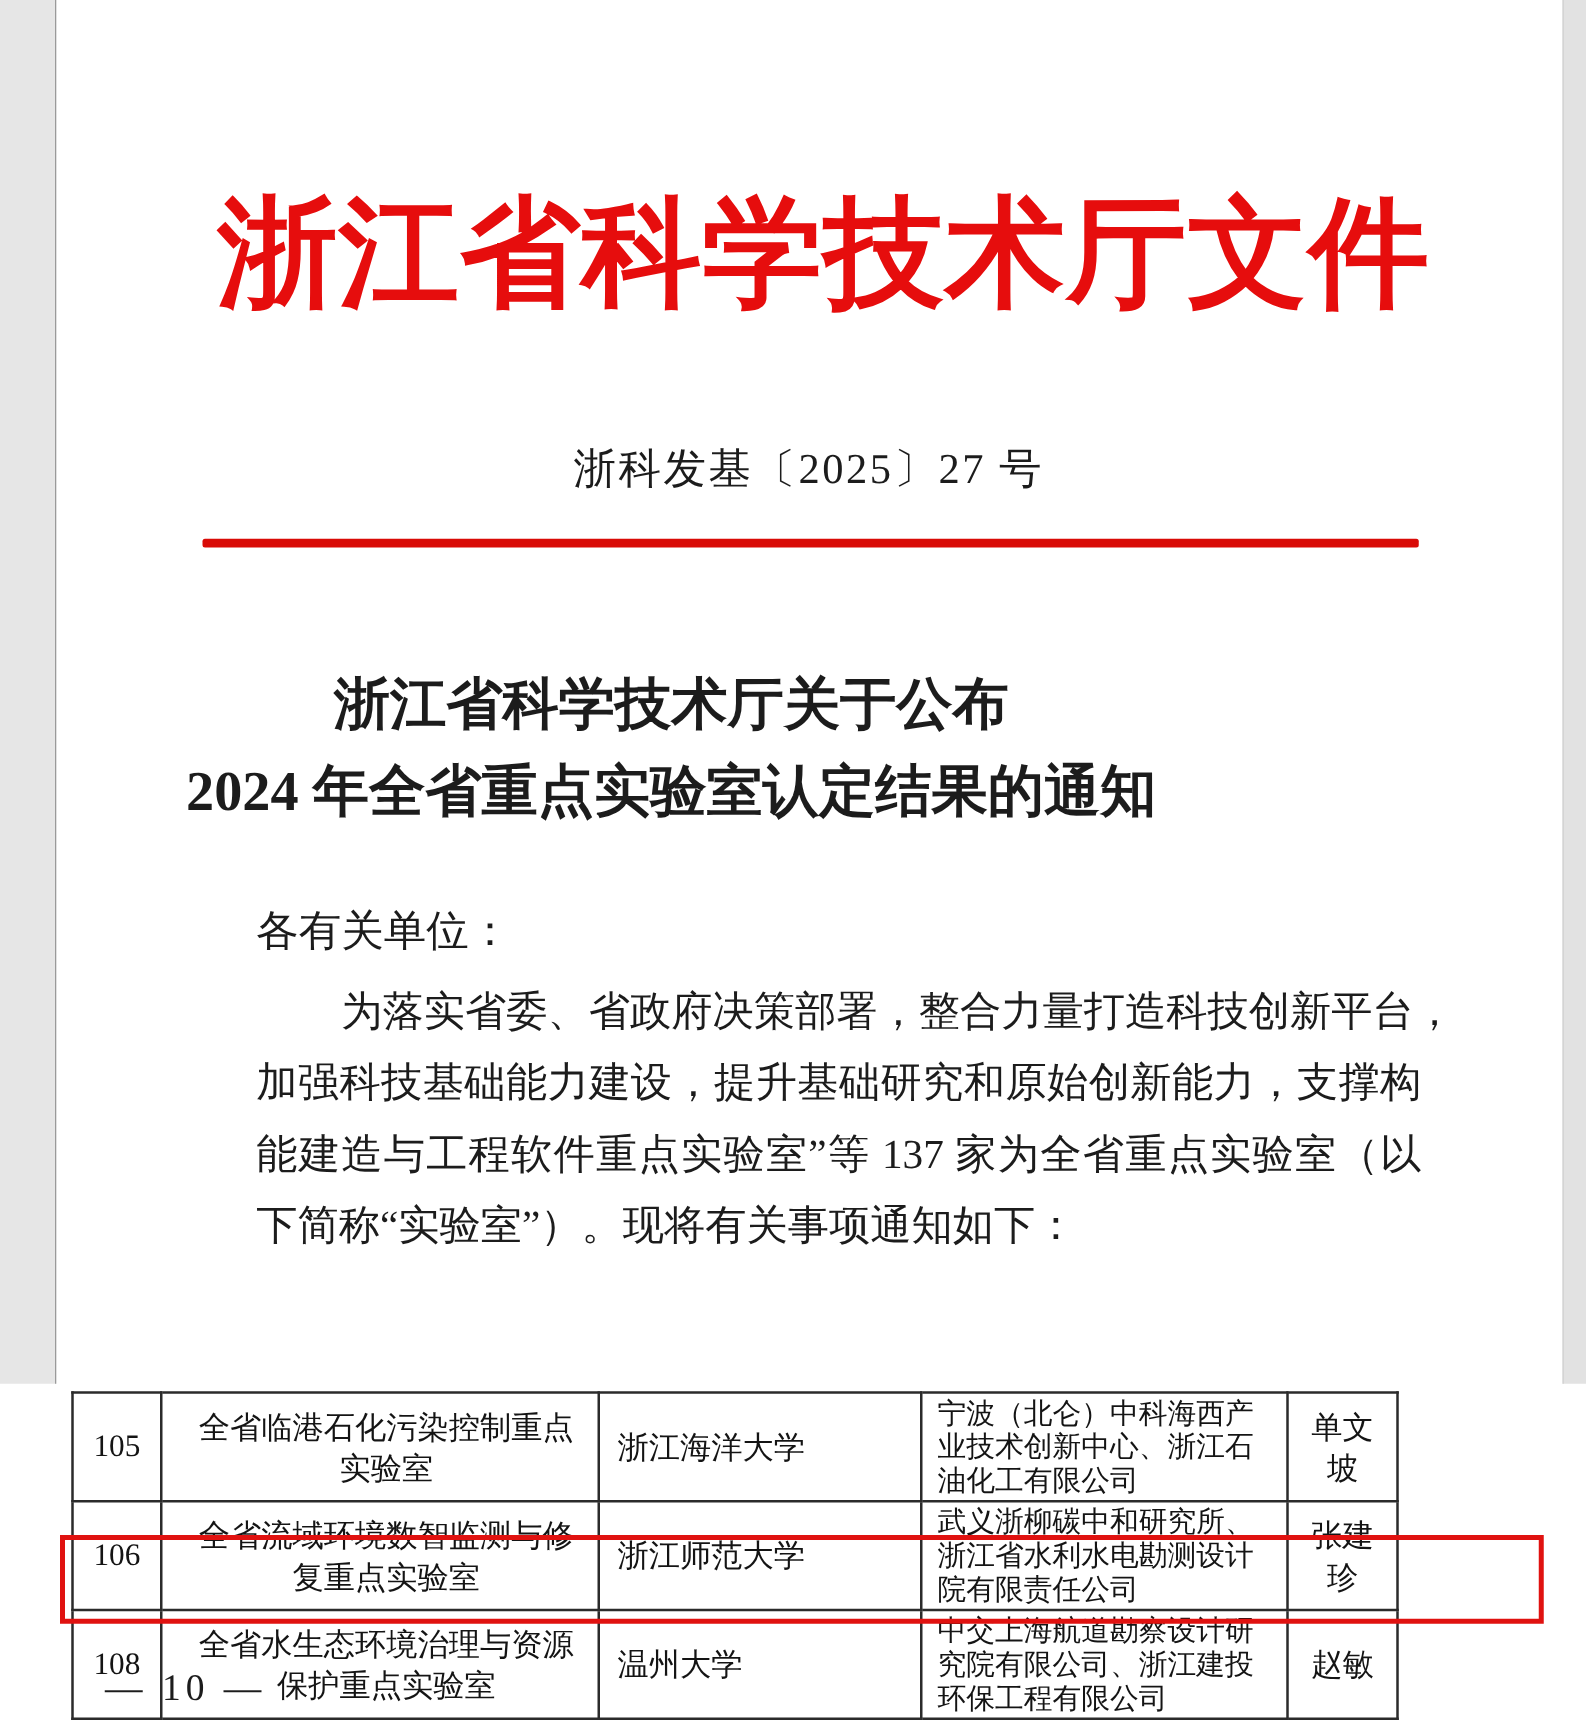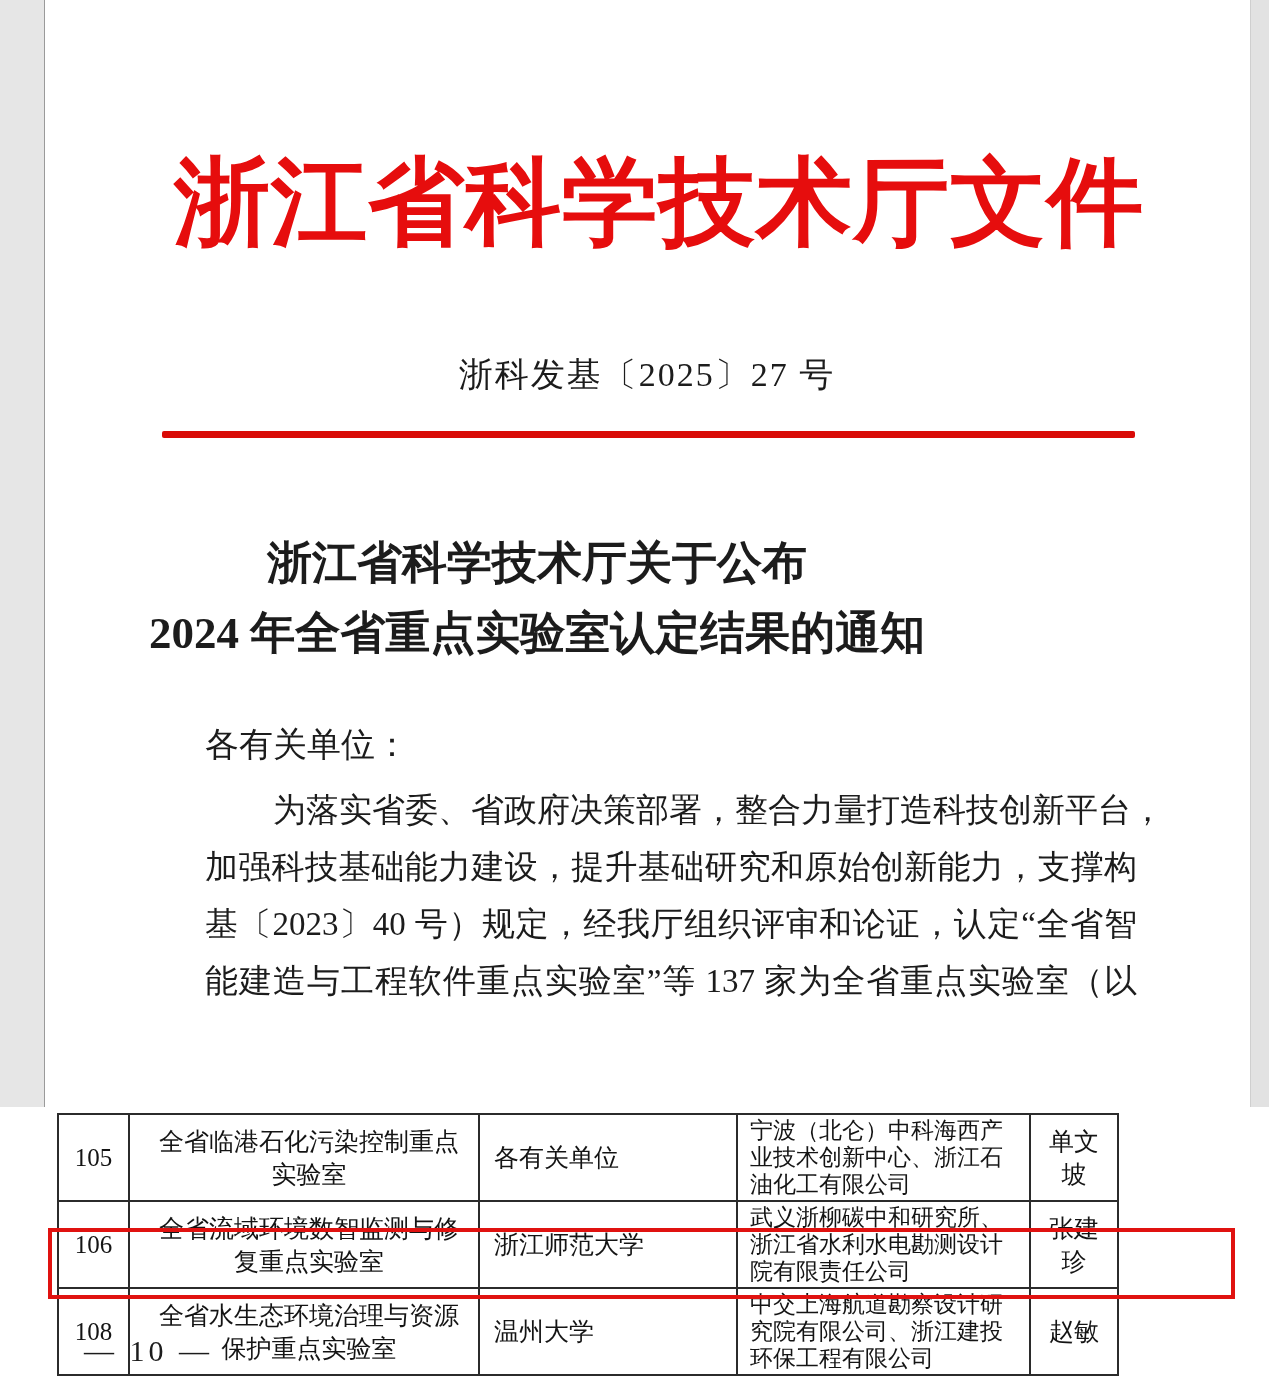--- a/index.html
+++ b/index.html
@@ -92,37 +92,37 @@
 <div class="red-rule"></div>
 
 <div class="notice-title notice-line1">浙江省科学技术厅关于公布</div>
 <div class="notice-title notice-line2">2024 年全省重点实验室认定结果的通知</div>
 
 <div class="salutation">各有关单位：</div>
 
 <div class="body-block">
   <div class="body-line fill indent">为落实省委、省政府决策部署，整合力量打造科技创新平台，</div>
   <div class="body-line fill">加强科技基础能力建设，提升基础研究和原始创新能力，支撑构</div>
-  <div class="body-line fill">基〔2023〕40 号）规定，经我厅组织评审和论证，认定“全省智</div>
   <div class="body-line fill">能建造与工程软件重点实验室”等 137 家为全省重点实验室（以</div>
+  <div class="body-line last">下简称“实验室”）。现将有关事项通知如下：</div>
 </div>
 
 <table class="result-table">
   <colgroup>
     <col class="col-no">
       <col class="col-lab">
       <col class="col-inst">
       <col class="col-part">
       <col class="col-dir">
   </colgroup>
   <tbody>
     <tr class="r0">
       <td class="c-no">105</td>
       <td class="c-lab">全省临港石化污染控制重点实验室</td>
-      <td class="c-inst">各有关单位</td>
+      <td class="c-inst">浙江海洋大学</td>
       <td class="c-part">宁波（北仑）中科海西产业技术创新中心、浙江石油化工有限公司</td>
       <td class="c-dir">单文坡</td>
     </tr>
     <tr class="r1">
       <td class="c-no">106</td>
       <td class="c-lab">全省流域环境数智监测与修复重点实验室</td>
       <td class="c-inst">浙江师范大学</td>
       <td class="c-part">武义浙柳碳中和研究所、浙江省水利水电勘测设计院有限责任公司</td>
       <td class="c-dir">张建珍</td>
     </tr>

